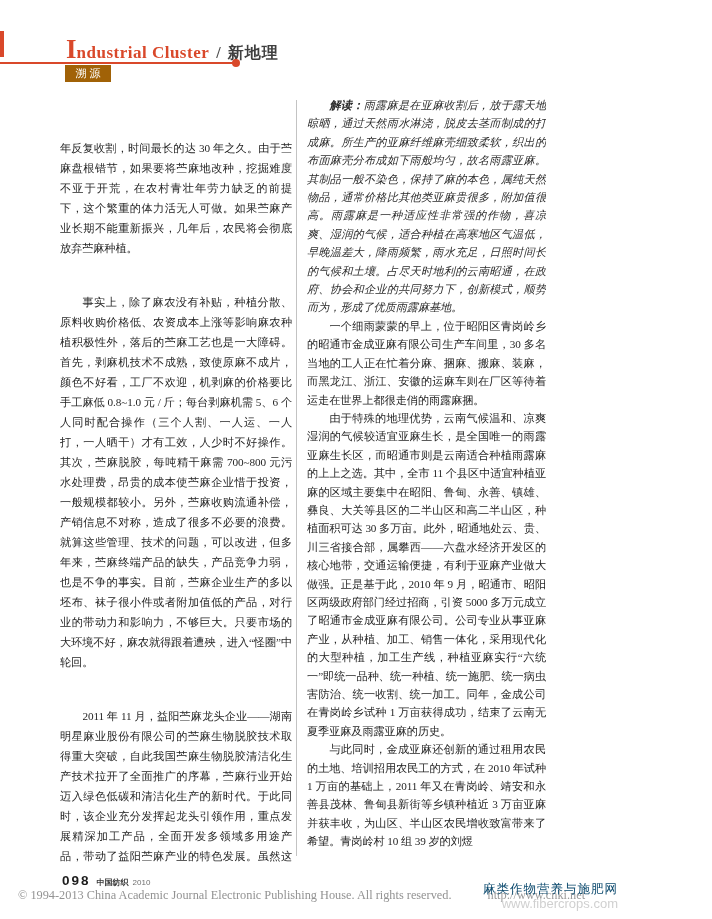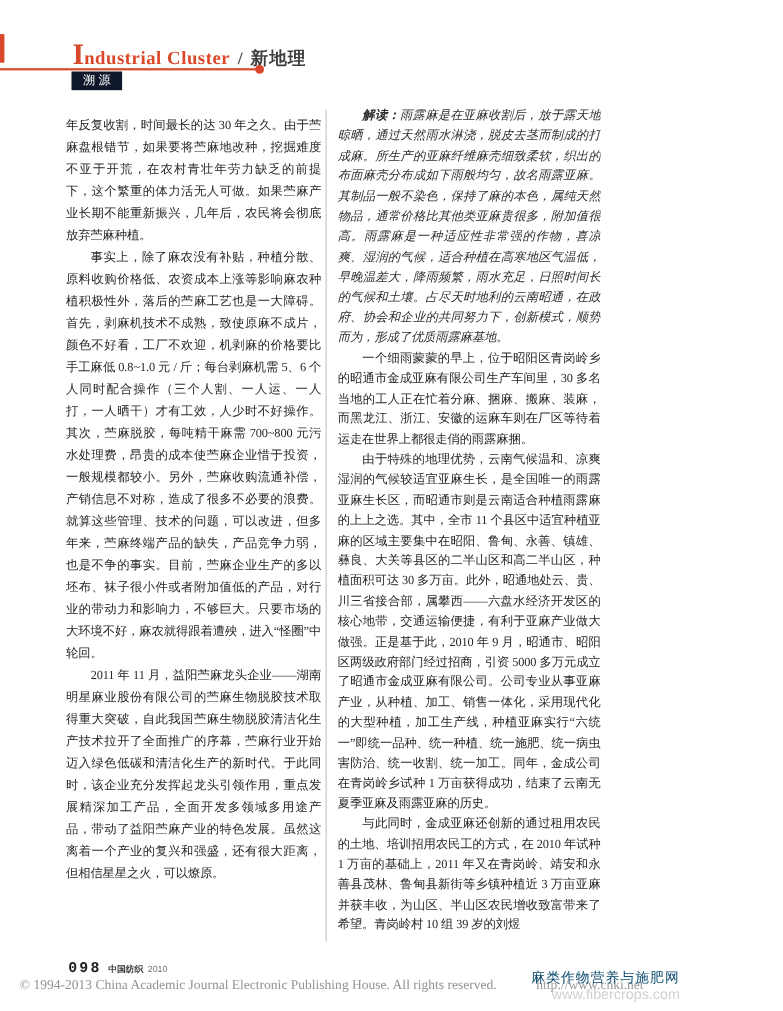--- a/index.html
+++ b/index.html
@@ -10,42 +10,42 @@
   
   .corner-mark{position:absolute;left:0;top:31px;width:4px;height:26px;background:#d9482a;}
   .header-title{position:absolute;left:66px;top:36px;line-height:1;white-space:nowrap;}
   .header-title .initial{font-size:27px;font-weight:bold;color:#d9482a;}
   .header-title .en-rest{font-size:17px;font-weight:bold;color:#d9482a;letter-spacing:0.5px;}
   .header-title .sep{font-size:16px;font-weight:bold;color:#4a4a4a;margin:0 3px;}
   .header-title .zh{font-size:16px;font-weight:bold;color:#3f3f3f;letter-spacing:1px;}
   .header-rule{position:absolute;left:0;top:62px;width:234px;height:2px;background:#d9482a;}
   .header-dot{position:absolute;right:-6px;top:-3px;width:8px;height:8px;border-radius:50%;background:#d9482a;}
   .tag-box{
-    position:absolute;left:65px;top:65px;width:46px;height:17px;background:#0f172a;
+    position:absolute;left:65px;top:65px;width:46px;height:17px;background:#a16207;
     color:#ffffff;font-family:"Liberation Sans","DejaVu Sans",sans-serif;
     font-size:11px;line-height:17px;text-align:center;letter-spacing:3px;text-indent:3px;
   }
   
   .column-divider{position:absolute;left:296px;top:100px;width:1px;height:756px;background:#c3c3c3;}
   .col{position:absolute;overflow:hidden;}
   .col-left{left:60px;top:104px;width:232px;height:764px;}
   .col-right{left:307px;top:96px;width:239px;height:766px;}
   .para{margin:0;text-indent:2em;text-align:justify;letter-spacing:-0.1px;}
-  .col-left .para{font-size:11.2px;line-height:20px;}
+  .col-left .para{font-size:11.2px;line-height:20px;margin-top:34px;}
   .col-right .para{font-size:11.2px;line-height:18.4px;}
   .no-indent{text-indent:0;}
   .kai{font-style:italic;color:#2d2d2d;}
   .kai-label{font-weight:bold;font-style:italic;}
   .article-heading{
     margin:0 0 5px 0;font-family:"Liberation Sans","DejaVu Sans",sans-serif;
     font-size:15.5px;font-weight:bold;color:#141414;letter-spacing:0.5px;
   }
   
   .folio{position:absolute;left:62px;top:871px;white-space:nowrap;}
-  .page-num{font-family:Liberation Mono, monospace;font-size:13.5px;font-weight:bold;letter-spacing:2px;color:#1c1c1c;}
+  .page-num{font-family:Liberation Sans, sans-serif;font-size:13.5px;font-weight:bold;letter-spacing:2px;color:#1c1c1c;}
   .journal-name{font-family:"Liberation Sans","DejaVu Sans",sans-serif;font-size:8px;font-weight:bold;color:#3a3a3a;margin-left:6px;}
   .journal-year{font-family:"Liberation Sans","DejaVu Sans",sans-serif;font-size:8px;color:#6f6f6f;margin-left:4px;}
   .copyright{position:absolute;left:18px;top:888px;font-size:12.3px;color:#929292;white-space:nowrap;}
   .cnki-url{margin-left:36px;color:#9a9a9a;}
   .watermark{
     position:absolute;right:6px;top:883px;text-align:right;
     font-family:"Liberation Sans","DejaVu Sans",sans-serif;line-height:13.5px;
   }
   .wm-zh{font-size:12.5px;color:#0c4a6e;letter-spacing:1px;}
   .wm-url{font-size:13px;color:#d0d0d0;}

